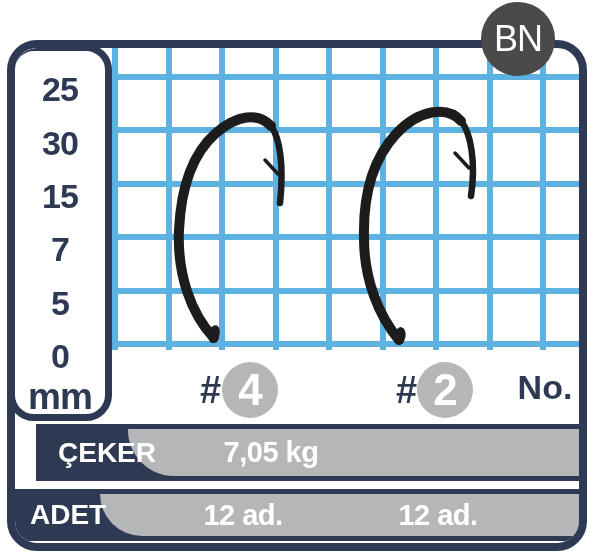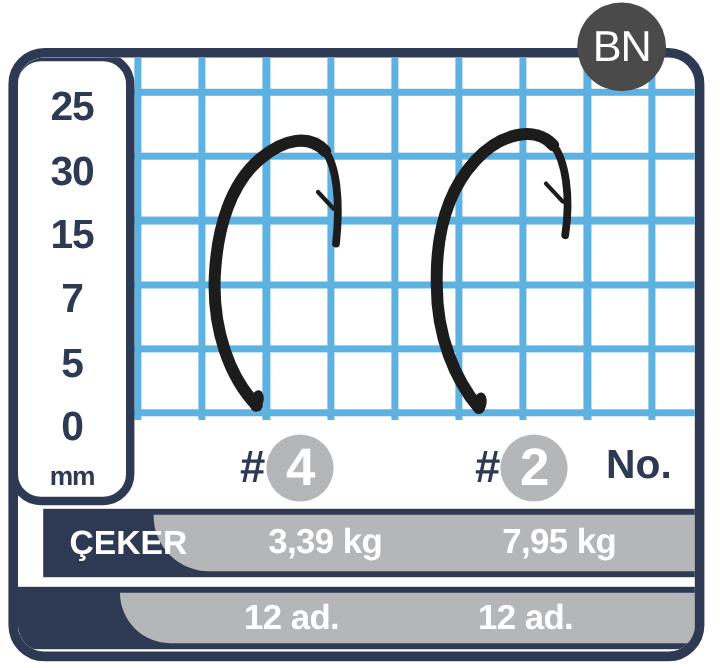--- a/index.html
+++ b/index.html
@@ -45,38 +45,38 @@
     position:absolute;left:0;right:0;text-align:center;
     font-weight:700;font-size:34px;line-height:36px;color:var(--navy);
     letter-spacing:-1px;
   }
   .ruler-label:nth-of-type(1){top:20px;}
   .ruler-label:nth-of-type(2){top:74px;}
   .ruler-label:nth-of-type(3){top:127px;}
   .ruler-label:nth-of-type(4){top:180px;}
   .ruler-label:nth-of-type(5){top:234px;}
   .ruler-label:nth-of-type(6){top:287px;}
-  .ruler-label:nth-of-type(7){top:328px;font-size:22px;}
+  .ruler-label:nth-of-type(7){top:328px;font-size:37px;}
 
   
   .size-circle{
     width:56px;height:56px;border-radius:50%;background:var(--bar-gray);
     display:flex;align-items:center;justify-content:center;
     color:#ffffff;font-weight:700;font-size:44px;letter-spacing:-1px;
   }
   .size-circle.c1{left:207px;top:314px;}
   .size-circle.c2{left:402px;top:314px;}
   .hash{
     width:40px;text-align:center;color:var(--navy);
     font-weight:700;font-size:38px;line-height:38px;letter-spacing:-1px;
   }
   .hash.h1{left:175px;top:323px;}
   .hash.h2{left:371px;top:323px;}
   .no-label{
-    left:490px;top:321px;width:80px;
+    left:490px;top:321px;width:80px;text-align:center;
     color:var(--navy);font-weight:700;font-size:34px;line-height:36px;
   }
 
   
   .spec-row{left:-7px;width:577px;background:var(--navy);}
   .spec-row.r1{top:376px;height:57px;margin-left:28px;}
   .spec-row.r2{top:441px;height:52px;}
   .spec-bar{
     position:absolute;left:92px;right:0;top:5px;bottom:5px;
     background:var(--bar-gray);border-bottom-left-radius:46px;
@@ -141,26 +141,26 @@
     <div class="size-circle c1">4</div>
 
     <div class="hash h2">#</div>
     <div class="size-circle c2">2</div>
 
     <div class="no-label">No.</div>
 
     <div class="spec-row r1">
       <div class="spec-bar"></div>
       <div class="row-label">ÇEKER</div>
-      <div class="row-value v1">3,39 kg</div>
-      <div class="row-value v2">7,95 kg</div>
+      <div class="row-value v1">7,05 kg</div>
     </div>
 
     <div class="spec-row r2">
       <div class="spec-bar"></div>
+      <div class="row-label">ADET</div>
       <div class="row-value v1">12 ad.</div>
       <div class="row-value v2">12 ad.</div>
     </div>
 
   </div>
 
   <div class="bn-badge">BN</div>
 
 </div>
 

